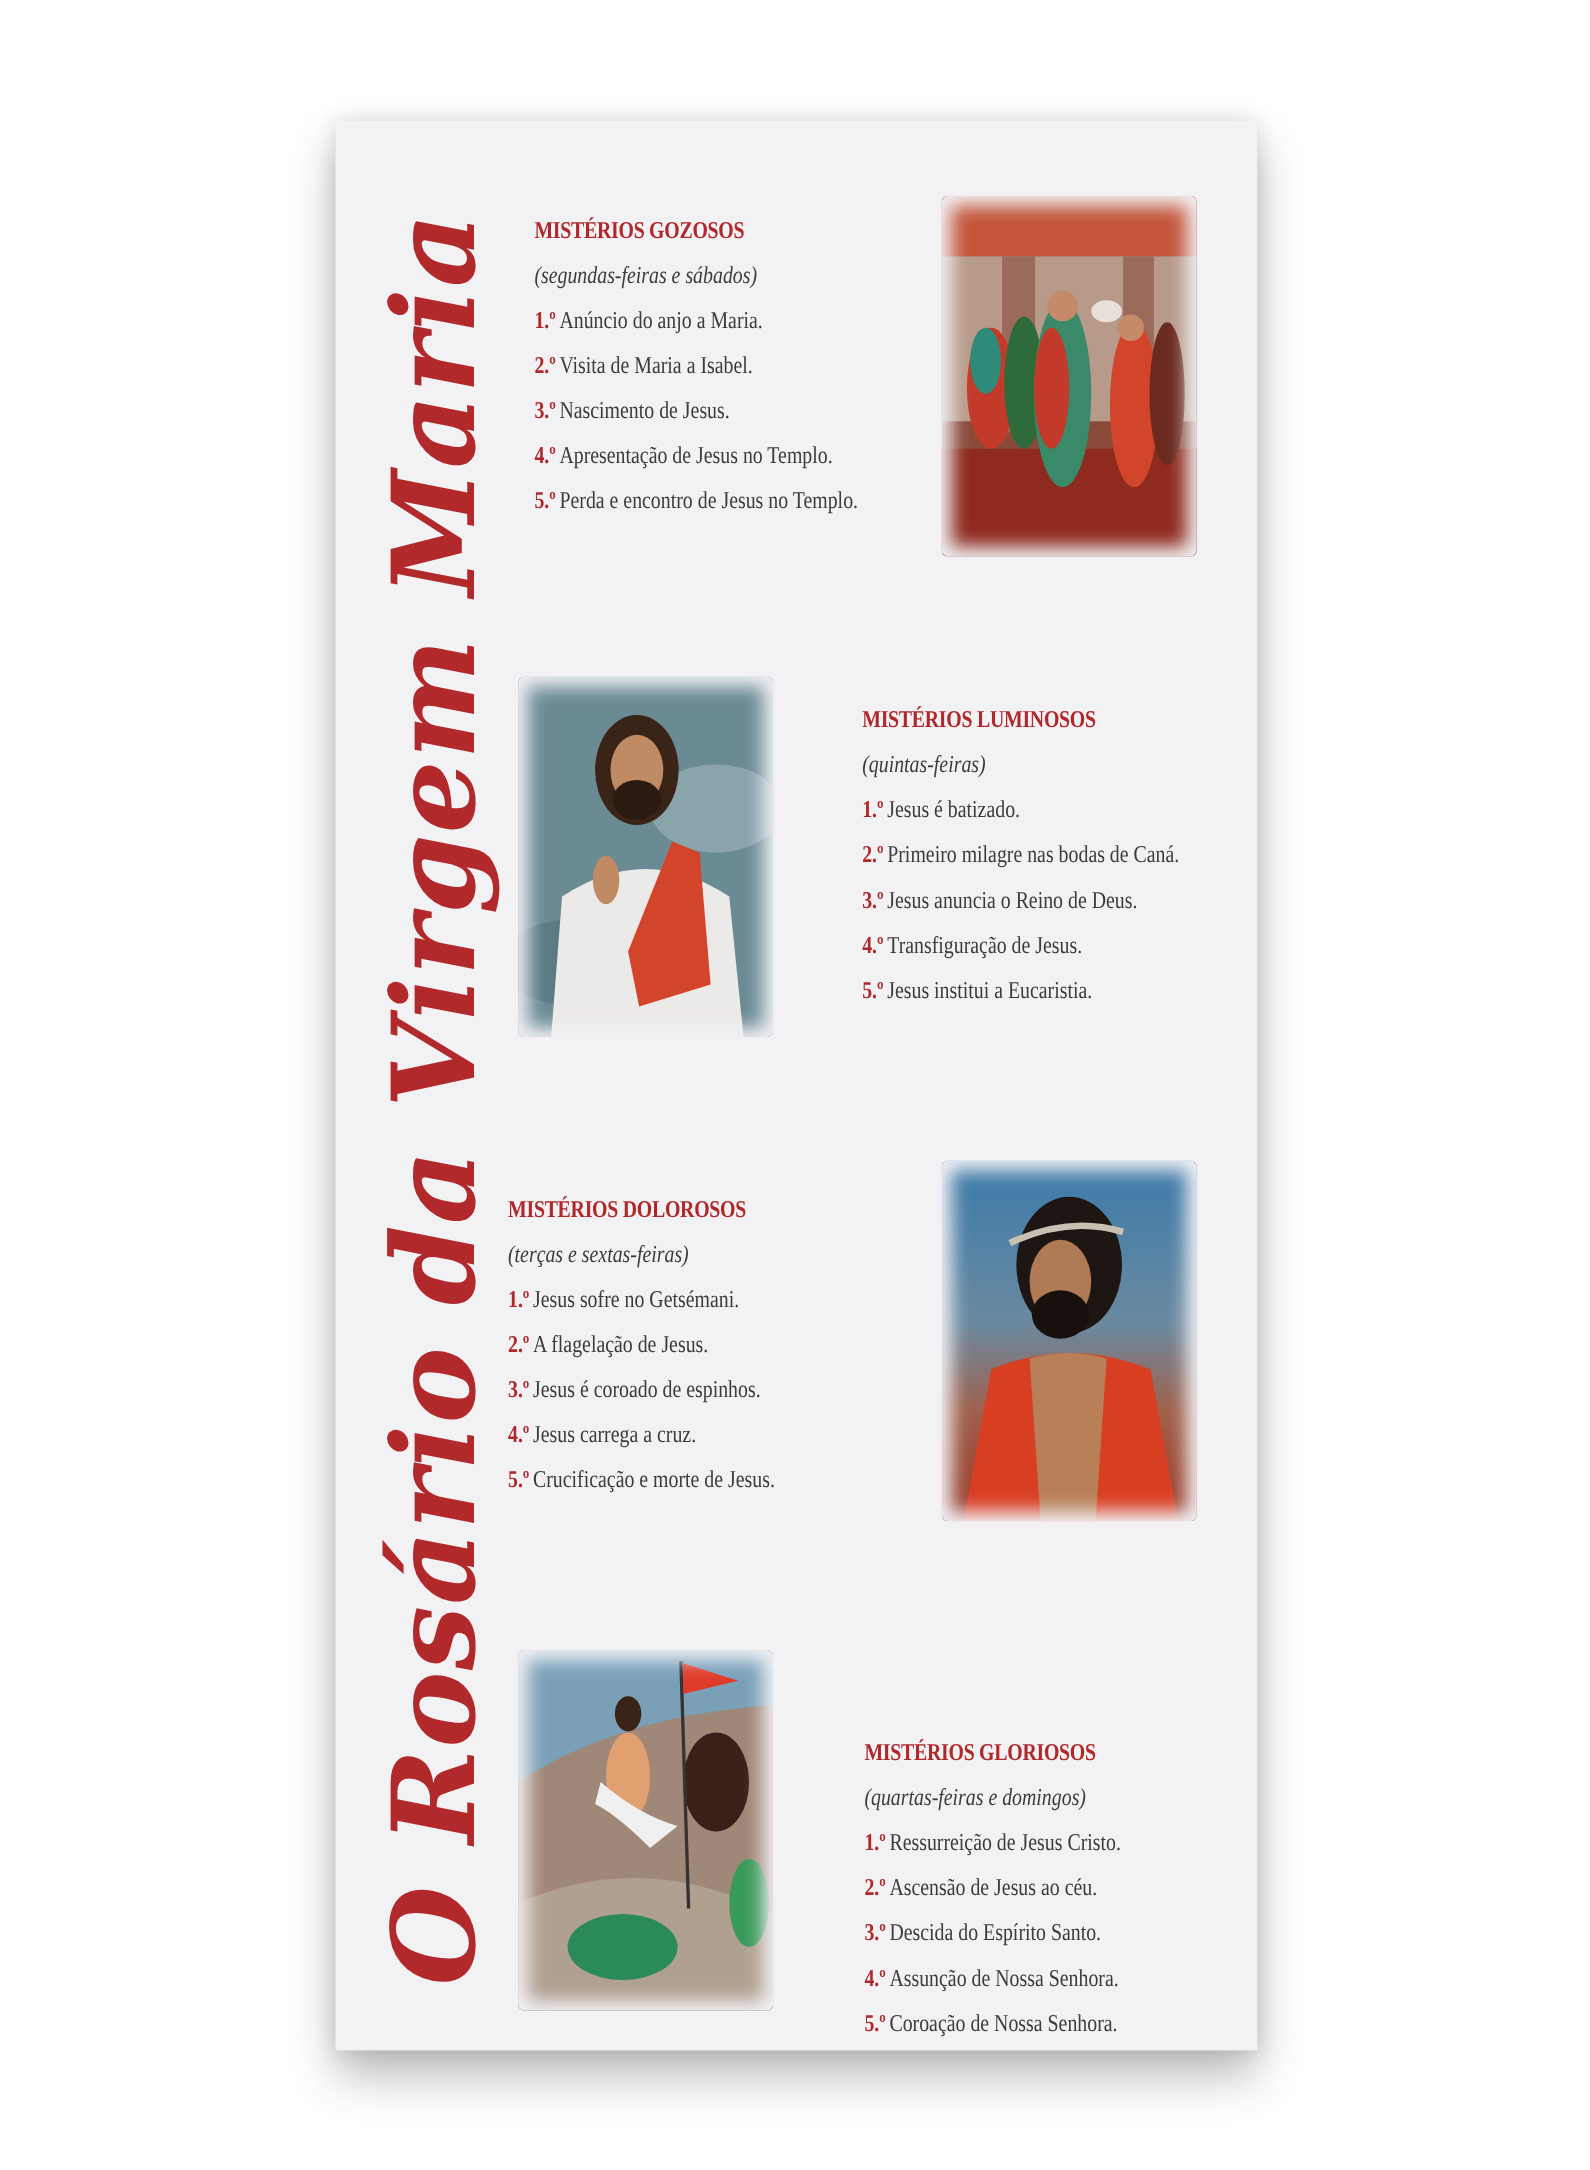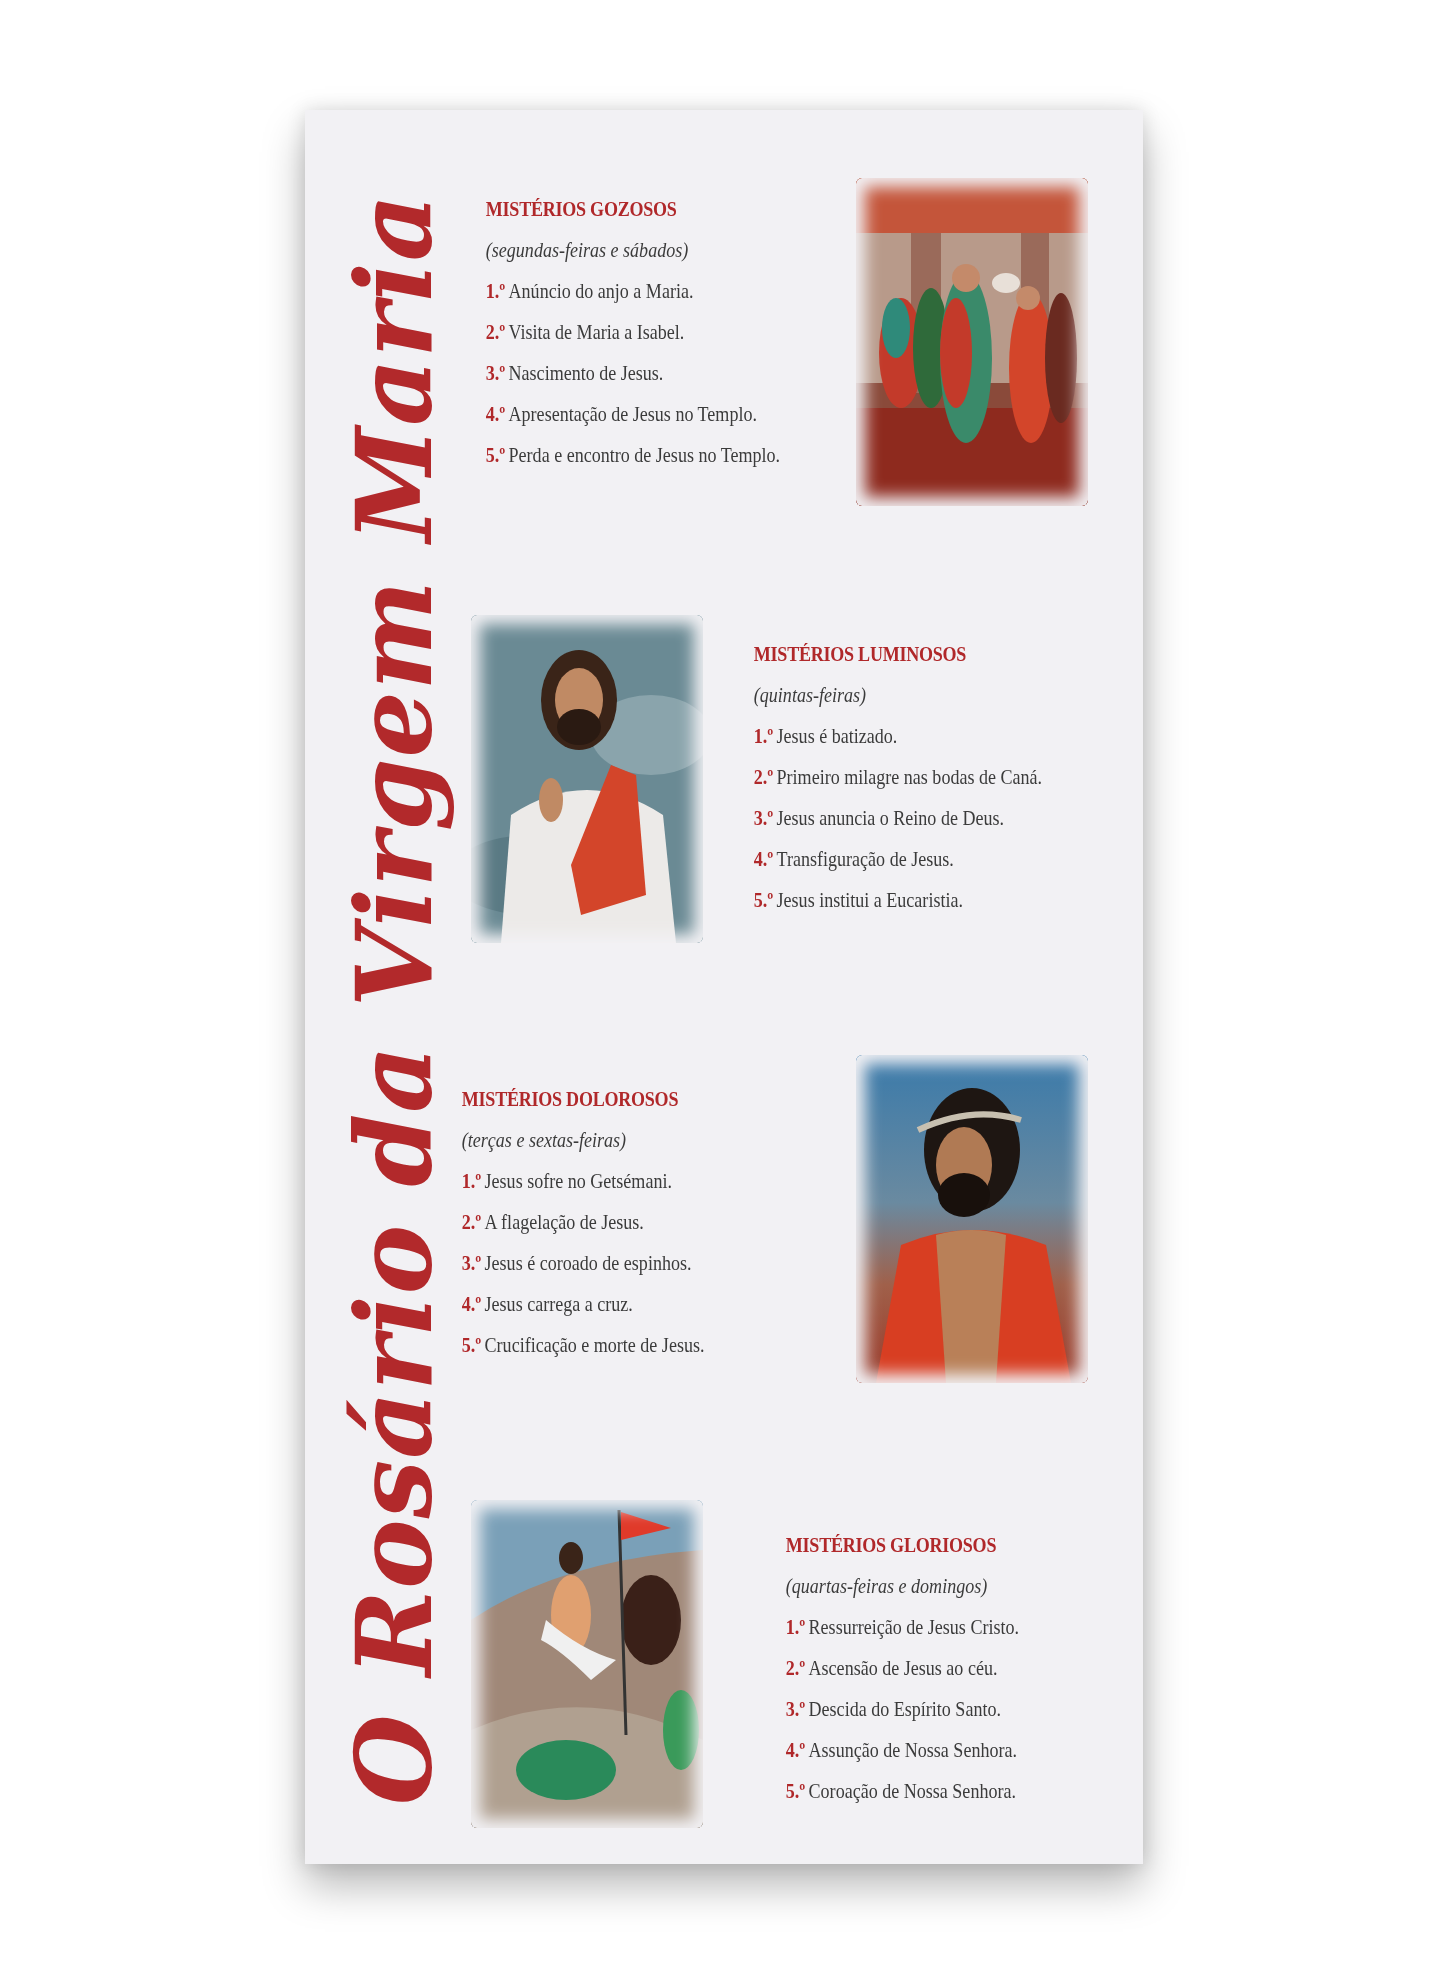--- a/index.html
+++ b/index.html
@@ -69,21 +69,21 @@
     <ellipse cx="60" cy="260" rx="80" ry="40" fill="#5a7a84"></ellipse>
     <path d="M30 328 L40 200 Q116 150 192 200 L205 328 Z" fill="#eceae8"></path>
     <path d="M140 150 L165 160 L175 280 L110 300 L100 250 Z" fill="#d3452a"></path>
     <ellipse cx="108" cy="85" rx="38" ry="50" fill="#3a2418"></ellipse>
     <ellipse cx="108" cy="85" rx="24" ry="32" fill="#c08a64"></ellipse>
     <ellipse cx="108" cy="112" rx="22" ry="18" fill="#2a1a12"></ellipse>
     <ellipse cx="80" cy="185" rx="12" ry="22" fill="#c08a64"></ellipse>
   </svg>
   <div class="fade"></div>
 </div>
-<div class="section" style="left:716px; top:633px;">
+<div class="section" style="left:746px; top:633px;">
   <div class="hdr">MISTÉRIOS LUMINOSOS</div>
   <div class="sub">(quintas-feiras)</div>
   <div class="item"><span class="num">1.º</span><span>Jesus é batizado.</span></div>
   <div class="item"><span class="num">2.º</span><span>Primeiro milagre nas bodas de Caná.</span></div>
   <div class="item"><span class="num">3.º</span><span>Jesus anuncia o Reino de Deus.</span></div>
   <div class="item"><span class="num">4.º</span><span>Transfiguração de Jesus.</span></div>
   <div class="item"><span class="num">5.º</span><span>Jesus institui a Eucaristia.</span></div>
 </div>
 
 <div class="section" style="left:424px; top:1078px;">
@@ -125,21 +125,21 @@
     <line x1="148" y1="10" x2="155" y2="235" stroke="#333" stroke-width="3"></line>
     <path d="M150 12 L200 28 L150 40 Z" fill="#e03a2a"></path>
     <ellipse cx="100" cy="115" rx="20" ry="40" fill="#e0a070"></ellipse>
     <ellipse cx="100" cy="58" rx="12" ry="16" fill="#3a2418"></ellipse>
     <path d="M75 120 Q110 150 145 160 L120 180 Q90 150 70 140 Z" fill="#f0f0f0"></path>
     <ellipse cx="95" cy="270" rx="50" ry="30" fill="#2a8a5a"></ellipse>
     <ellipse cx="210" cy="230" rx="18" ry="40" fill="#3a9a5a"></ellipse>
   </svg>
   <div class="fade"></div>
 </div>
-<div class="section" style="left:748px; top:1524px;">
+<div class="section" style="left:748px; top:1572px;">
   <div class="hdr">MISTÉRIOS GLORIOSOS</div>
   <div class="sub">(quartas-feiras e domingos)</div>
   <div class="item"><span class="num">1.º</span><span>Ressurreição de Jesus Cristo.</span></div>
   <div class="item"><span class="num">2.º</span><span>Ascensão de Jesus ao céu.</span></div>
   <div class="item"><span class="num">3.º</span><span>Descida do Espírito Santo.</span></div>
   <div class="item"><span class="num">4.º</span><span>Assunção de Nossa Senhora.</span></div>
   <div class="item"><span class="num">5.º</span><span>Coroação de Nossa Senhora.</span></div>
 </div>
 
 </body></html>

